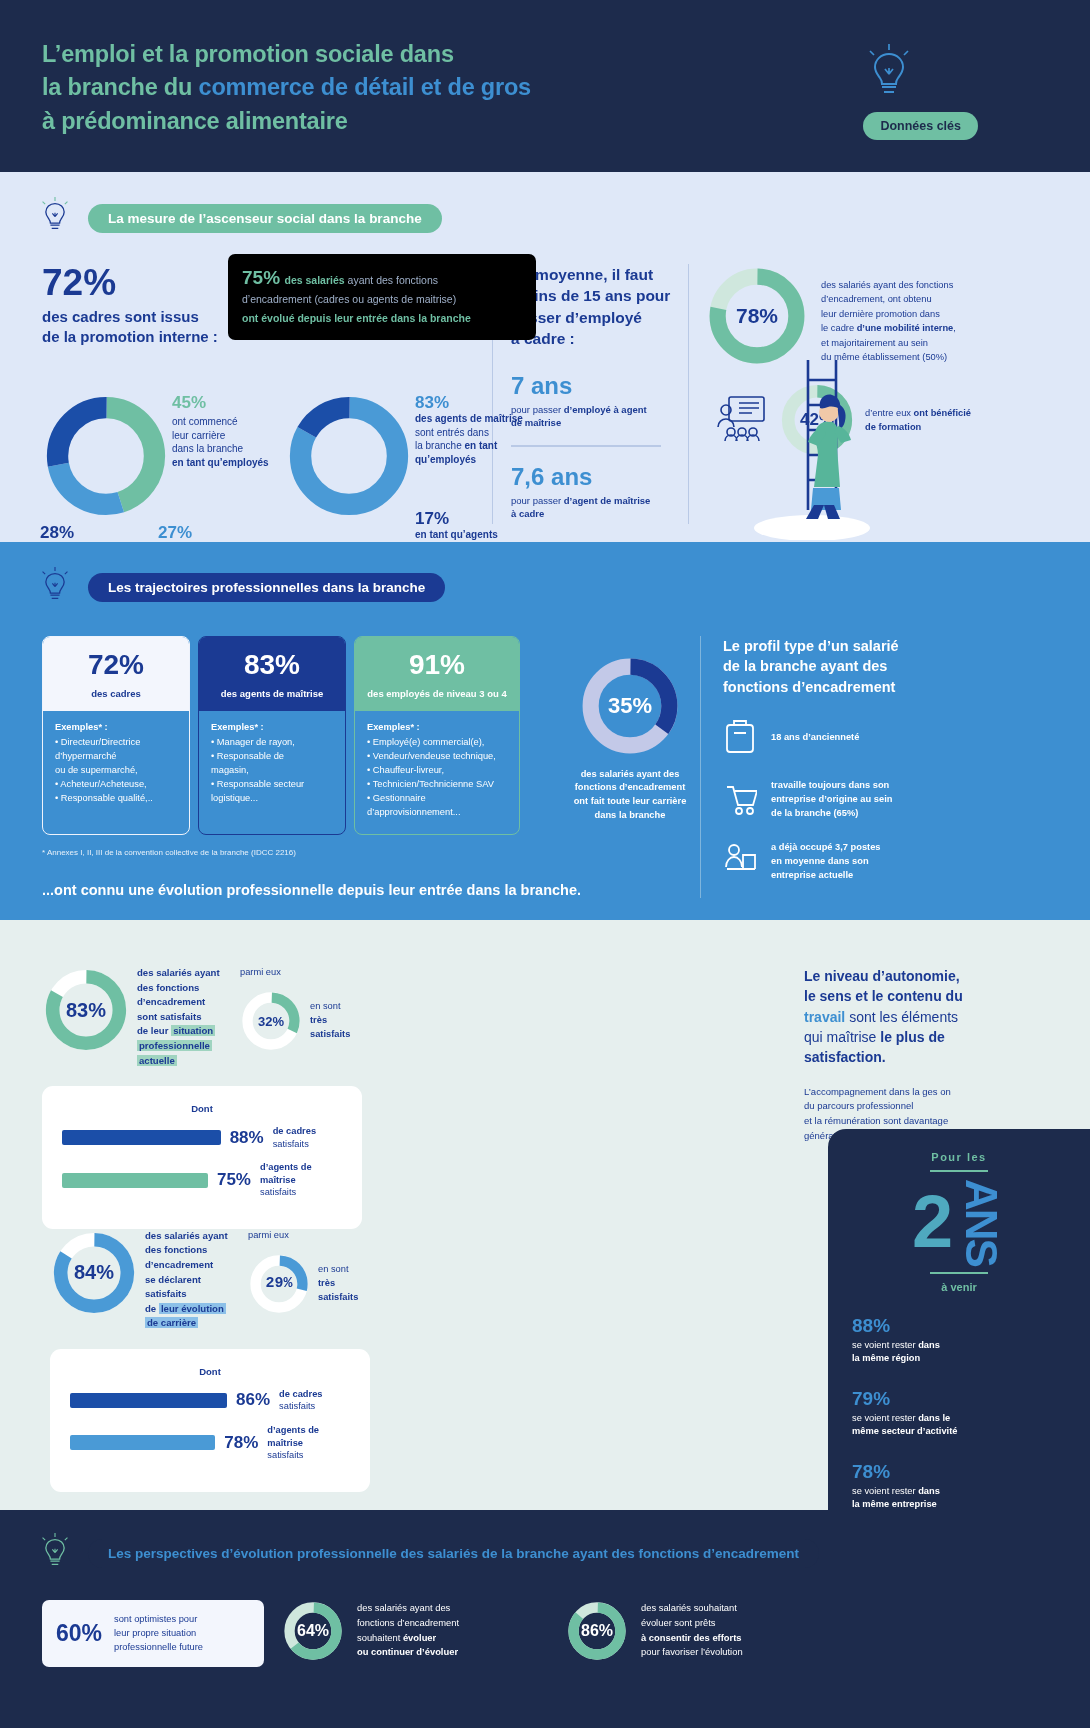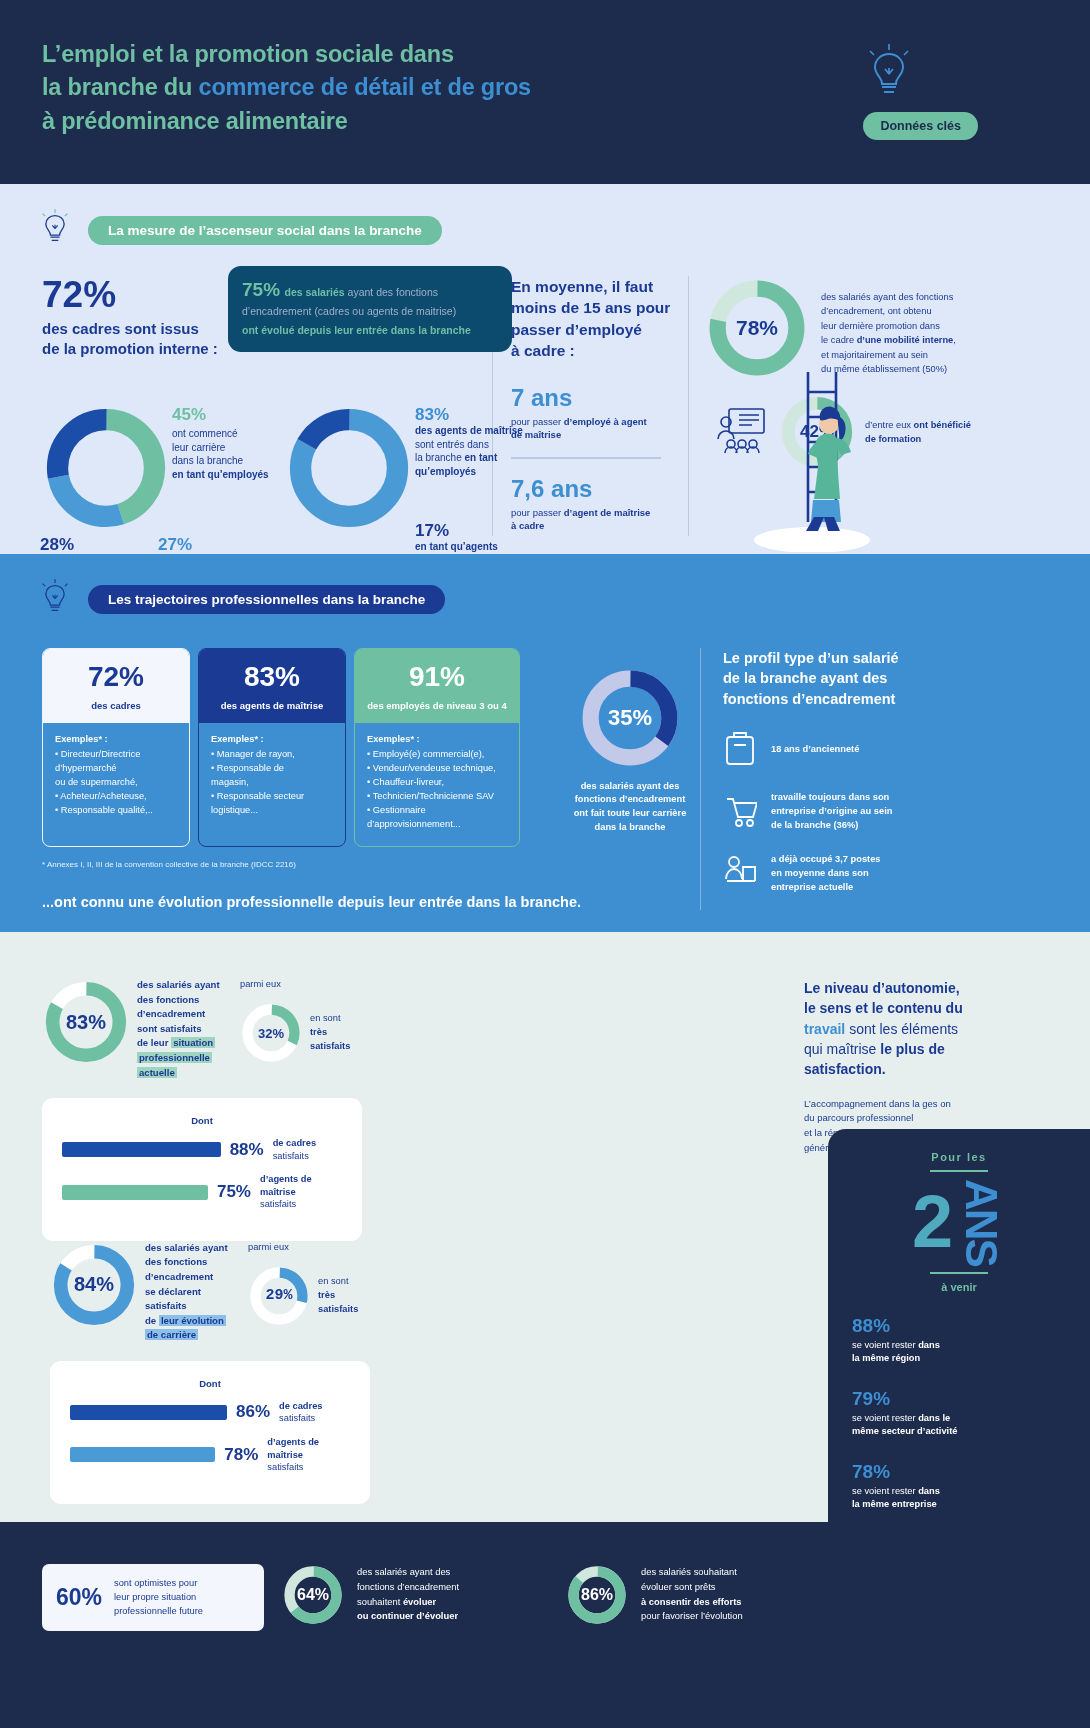--- a/index.html
+++ b/index.html
@@ -17,21 +17,21 @@
   .h-blue  { color:#3d8fd1; }
   .bulb-head { position:absolute; right:172px; top:42px; }
   .pill-header {
     position:absolute; right:112px; top:112px;
     background:#6fbfa3; color:#1d2b4c; font-weight:bold; font-size:12.5px;
     padding:7px 17px; border-radius:14px; white-space:nowrap;
   }
 
   
   .section { position:relative; }
-  .sec1 { background:#dfe8f8; padding:22px 0 18px 0;margin-top:12px; }
+  .sec1 { background:#dfe8f8; padding:22px 0 18px 0; }
   .sec2 { background:#3d8fd1; padding:22px 0 22px 0; }
   .sec3 { background:#e6efee; padding:22px 0 18px 0; }
   .sec4 { background:#1d2b4c; padding:20px 0 16px 0; }
 
   .sec-head { display:flex; align-items:center; gap:14px; padding-left:36px; }
   .pill {
     font-weight:bold; font-size:13.5px; padding:7px 20px; border-radius:15px;
     white-space:nowrap;
   }
   .pill.green { background:#6fbfa3; color:#fff; }
@@ -42,22 +42,22 @@
   
   .s1-wrap { display:flex; padding:22px 0 0 0; }
   .s1-left { width:492px; padding-left:42px; position:relative; }
   .s1-mid  { width:196px; padding-left:18px; border-left:1.5px solid #b9c9e6; }
   .s1-right{ flex:1; padding-left:16px; border-left:1.5px solid #b9c9e6; position:relative; }
 
   .big72 { font-size:37px; font-weight:bold; color:#1b3a93; line-height:1; }
   .sub72 { font-size:15px; font-weight:bold; color:#1b3a93; line-height:1.35; margin-top:6px; }
 
   .box75 {
-    position:absolute; left:228px; top:-10px; width:284px;
-    background:#0c4a6e; border-radius:13px; padding:13px 14px;
+    position:absolute; left:228px; top:-10px; width:308px;
+    background:#000000; border-radius:7px; padding:13px 14px;
   }
   .box75 .n { font-size:19px; font-weight:bold; color:#6fbfa3; }
   .box75 .t { font-size:10.5px; color:#9fb0c9; line-height:1.5; }
   .box75 .t b { color:#6fbfa3; }
 
   .donuts { display:flex; margin-top:44px; gap:24px; }
   .donut-blk { position:relative; width:240px; }
   .d-lbl { position:absolute; font-size:10px; color:#1b3a93; line-height:1.35; }
   .d-num { font-size:17px; font-weight:bold; line-height:1.1; }
 
@@ -409,21 +409,21 @@
         <div class="prof-row">
           <span>
             <svg width="34" height="38" viewBox="0 0 34 38">
               <path d="M4 8h6l5 18h15l4-14H12" fill="none" stroke="#fff" stroke-width="1.8"></path>
               <circle cx="16" cy="32" r="3" fill="none" stroke="#fff" stroke-width="1.8"></circle>
               <circle cx="27" cy="32" r="3" fill="none" stroke="#fff" stroke-width="1.8"></circle>
             </svg>
           </span>
           <span class="tx" style="white-space:pre-line">travaille toujours dans son
 entreprise d’origine au sein
-de la branche (36%)</span>
+de la branche (65%)</span>
         </div>
         <div class="prof-row">
           <span>
             <svg width="34" height="38" viewBox="0 0 34 38">
               <circle cx="11" cy="9" r="5" fill="none" stroke="#fff" stroke-width="1.8"></circle>
               <path d="M3 26c0-6 4-10 8-10s8 4 8 10" fill="none" stroke="#fff" stroke-width="1.8"></path>
               <path d="M4 28h28M20 28V14h12v14" fill="none" stroke="#fff" stroke-width="1.8"></path>
             </svg>
           </span>
           <span class="tx" style="white-space:pre-line">a déjà occupé 3,7 postes
@@ -587,20 +587,31 @@
 même secteur d’activité</b></div>
     </div>
     <div class="ans-stat">
       <div class="n">78%</div>
       <div class="t"><span>se voient rester </span><b style="white-space:pre-line">dans
 la même entreprise</b></div>
     </div>
   </div>
 
   <div class="section sec4" style="height:488px; position:relative">
+    <div class="sec-head">
+      <span>
+        <svg width="38" height="44" viewBox="0 0 58 62">
+          <path d="M29 12c-8 0-14 6-14 13 0 5 3 8 5 11 1.5 2 2 4 2 6h14c0-2 .5-4 2-6 2-3 5-6 5-11 0-7-6-13-14-13z" fill="none" stroke="#6fbfa3" stroke-width="2"></path>
+          <path d="M22 45h14M24 50h10" stroke="#6fbfa3" stroke-width="2" fill="none"></path>
+          <path d="M29 26v6M29 32l-4-5M29 32l4-5" stroke="#6fbfa3" stroke-width="1.7" fill="none"></path>
+          <path d="M29 2v6M10 9l4 4M48 9l-4 4" stroke="#6fbfa3" stroke-width="1.7" fill="none"></path>
+        </svg>
+      </span>
+      <span class="pill blue">Les perspectives d’évolution professionnelle des salariés de la branche ayant des fonctions d’encadrement</span>
+    </div>
 
     <div class="s4-wrap">
       <div class="s4-c1">
         <div class="opt o1">
           <span class="n">60%</span>
           <span class="t" style="white-space:pre-line">sont optimistes pour
 leur propre situation
 professionnelle future</span>
         </div>
 

